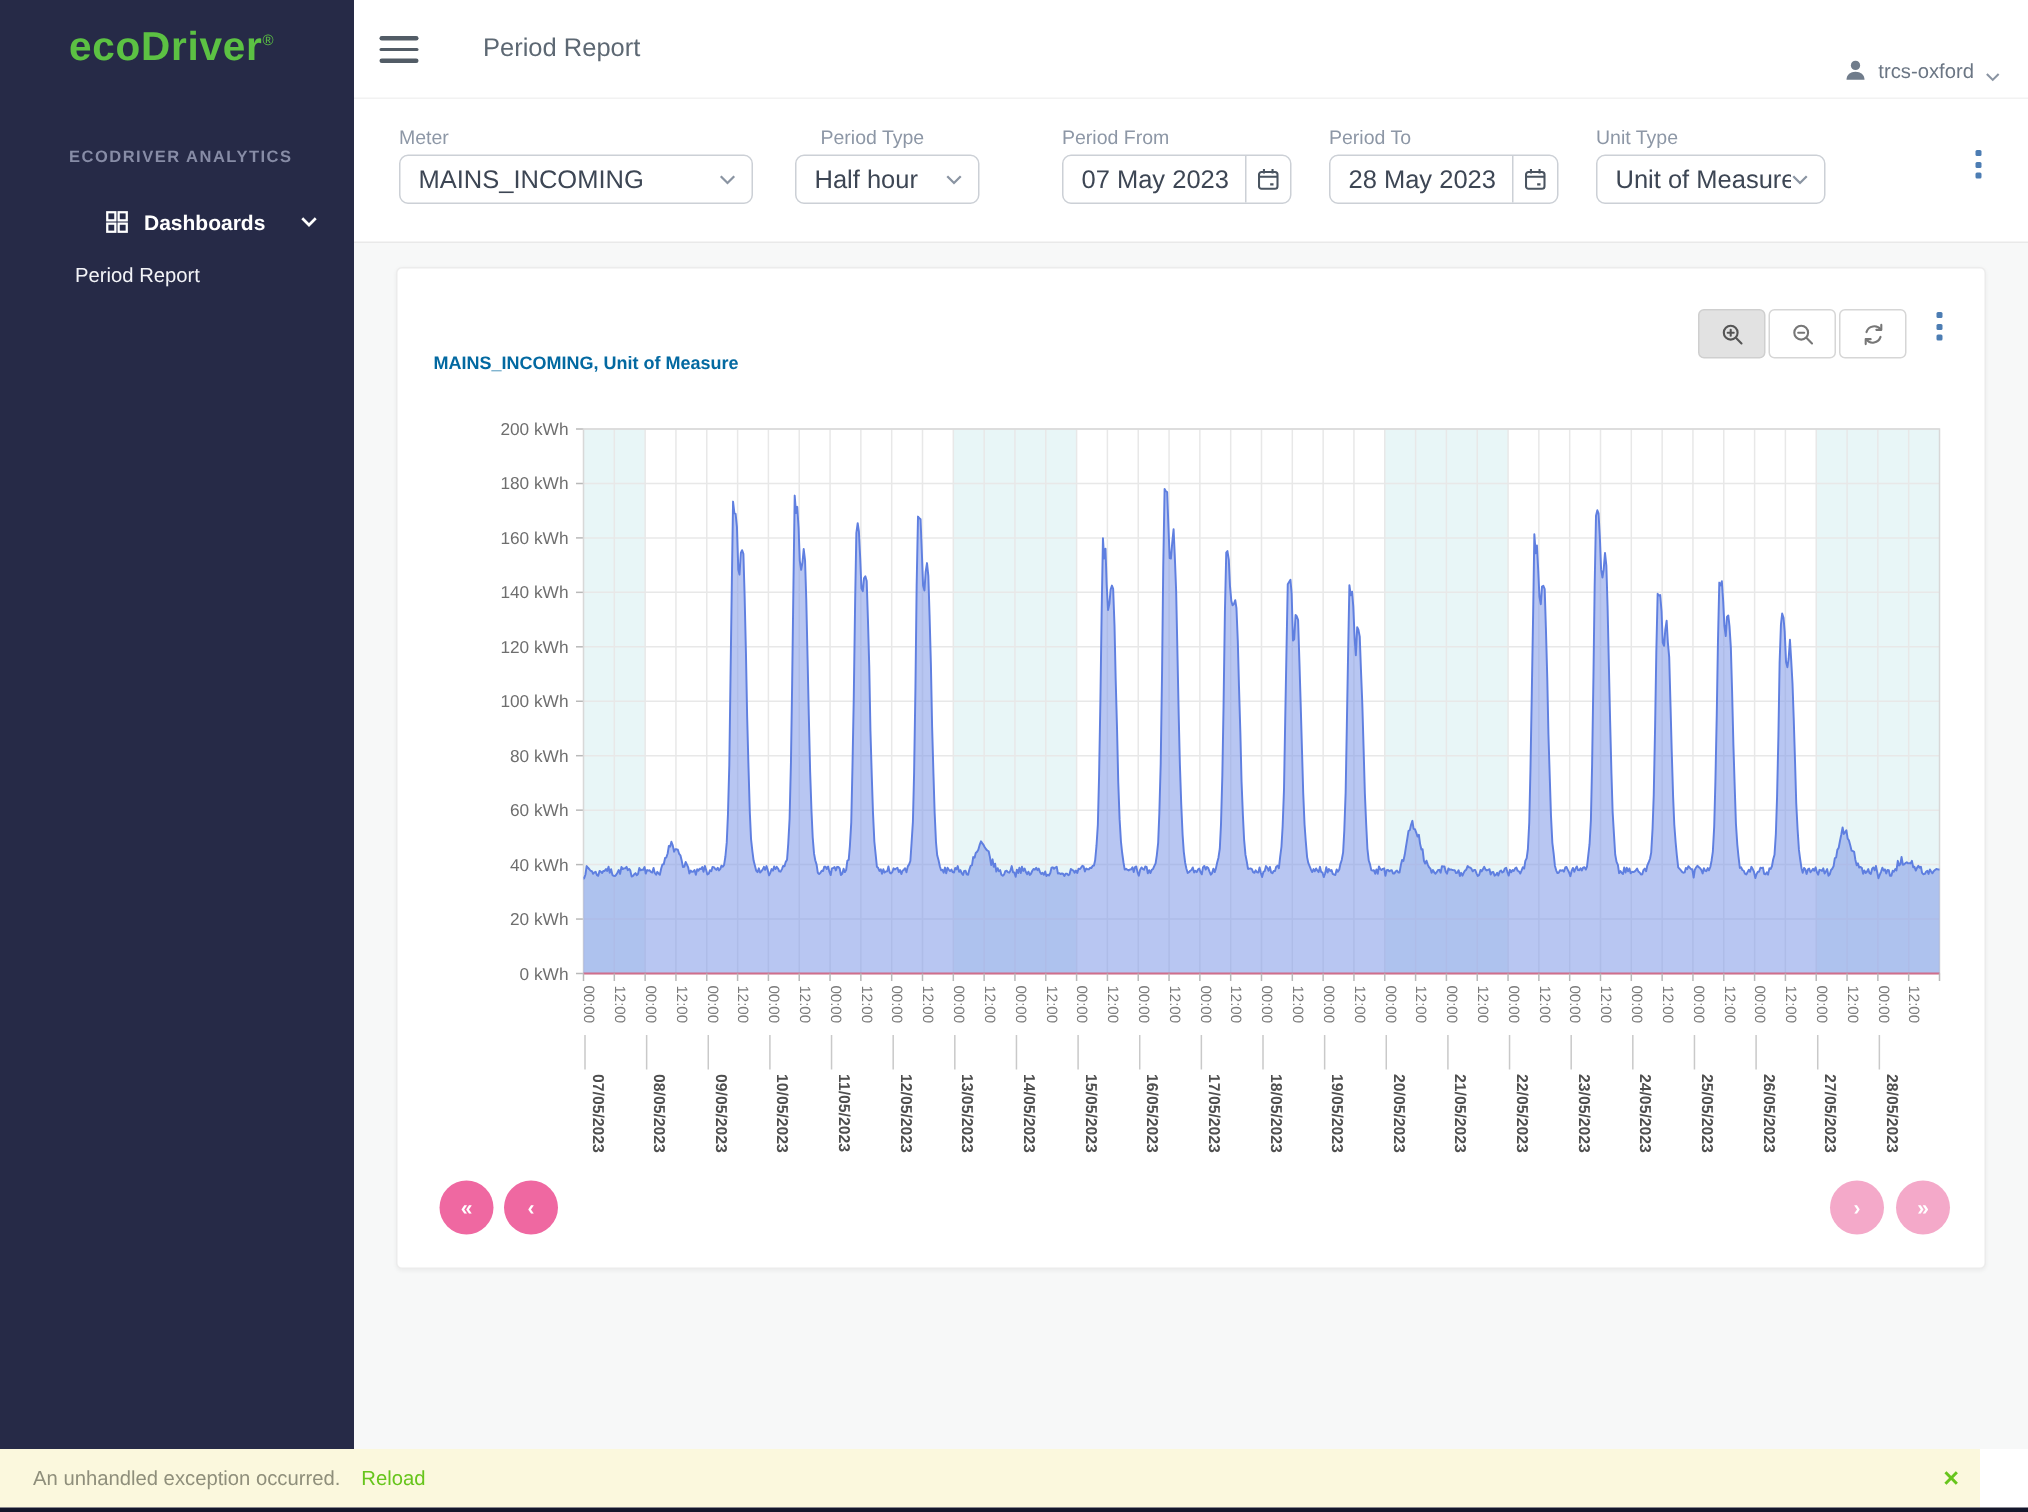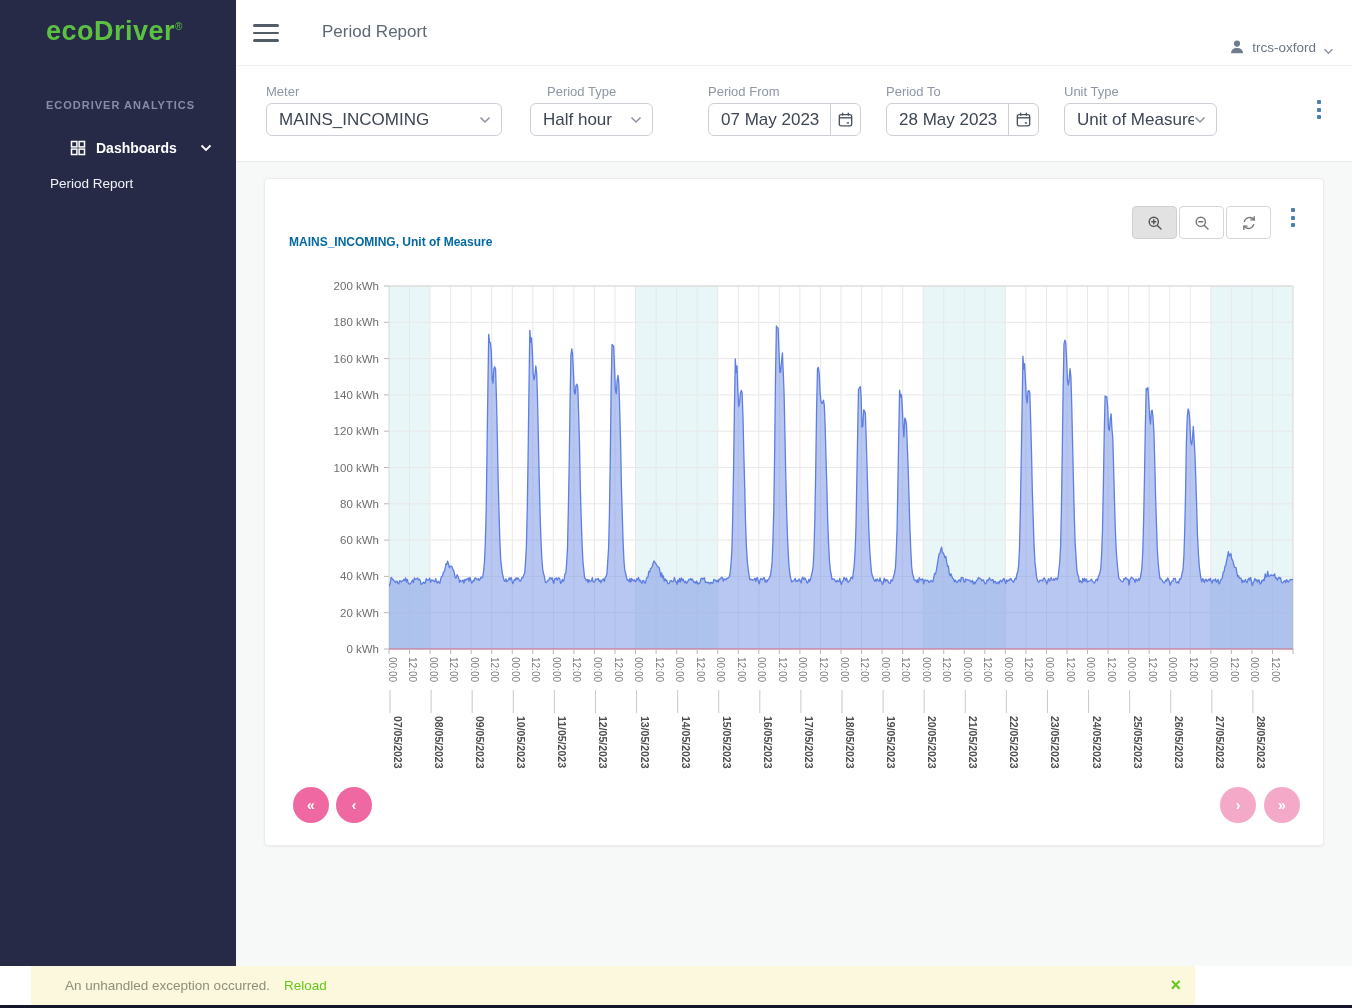--- a/index.html
+++ b/index.html
@@ -44,21 +44,21 @@
   .tool-btn { position:absolute; top:27px; width:45px; height:33px; border:1px solid #d6d6d6; border-radius:4px; background:#fff; display:flex; align-items:center; justify-content:center; cursor:pointer; }
   .tool-btn.active { background:#e2e2e2; border-color:#cfcfcf; }
   .card-kebab { position:absolute; left:1022px; top:29px; }
   #chart-root { position:absolute; left:0; top:80px; width:1060px; height:525px; }
 
   
   .pg-btn { position:absolute; top:608px; width:36px; height:36px; border-radius:50%; border:none; color:#fff; font-size:14px; font-weight:700; display:flex; align-items:center; justify-content:center; cursor:pointer; background:var(--pink-button,#ef68a1); line-height:1; }
   .pg-btn.disabled { background:var(--pink-button-disabled,#f4a9c9); }
 
   
-  .notification { position:absolute; left:0; top:966px; width:1164px; height:39px; background:var(--notification-bg,#fbf8dd); display:flex; align-items:center; padding-left:34px; z-index:6;margin-left:31px; }
+  .notification { position:absolute; left:0; top:966px; width:1320px; height:39px; background:var(--notification-bg,#fbf8dd); display:flex; align-items:center; padding-left:22px; z-index:6; }
   .notif-msg { font-size:13.5px; color:#8f8f7b; }
   .notif-action { font-size:13.5px; font-weight:500; color:var(--reload-green,#67c51c); margin-left:14px; cursor:pointer; }
   .notif-close { position:absolute; right:14px; top:8px; font-size:18px; font-weight:700; color:var(--reload-green,#67c51c); cursor:pointer; line-height:22px; }
   .bottom-strip { position:absolute; left:0; top:1005px; width:1352px; height:3px; background:#14172b; z-index:7; }
 
   svg.icon { display:block; }
 </style>
 </head>
 <body>
 

